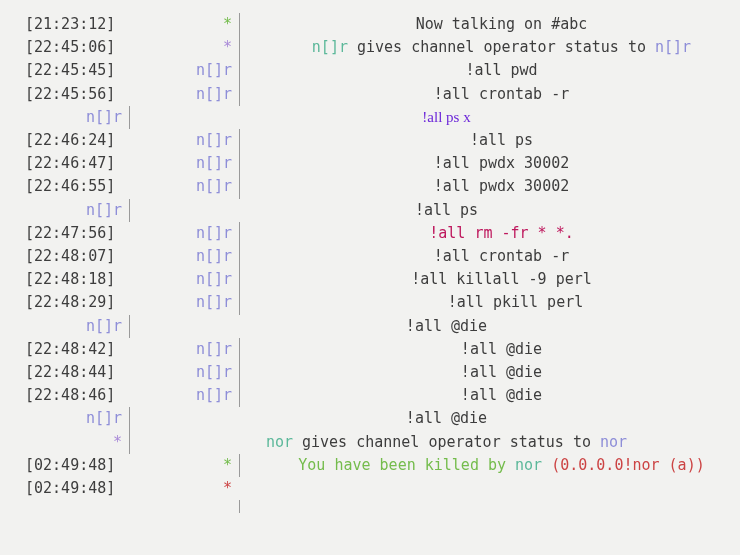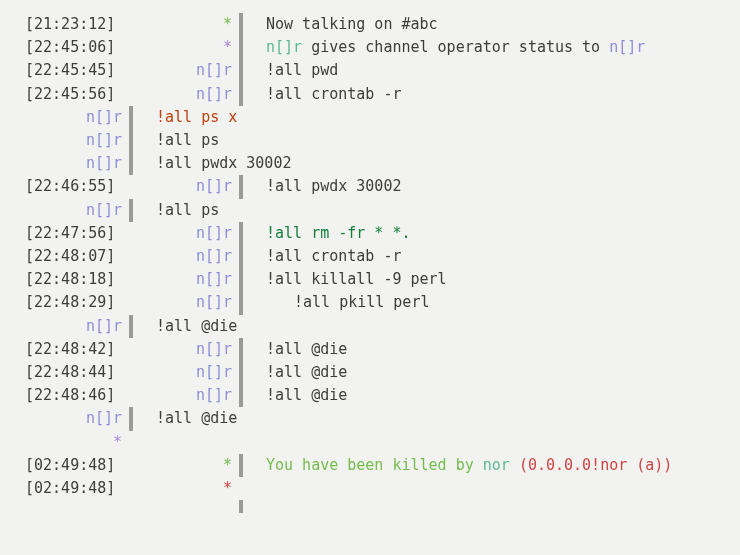--- a/index.html
+++ b/index.html
@@ -27,48 +27,49 @@
     width: 110px;
     flex: 0 0 110px;
   }
   .nick-col {
     width: 97px;
     flex: 0 0 97px;
     text-align: right;
     padding-right: 7px;
   }
   .msg-col {
-    border-left: 4px solid #0ea5e9;
+    border-left: 1px solid #0ea5e9;
     padding-left: 23px;
     flex: 1 1 auto;
     overflow: hidden;
+    text-align: center;
   }
   .tail-row .msg-col {
     height: 13px;
   }
 </style>
 </head>
 <body style="background: rgb(242, 242, 240);">
 
 <div class="chat-log" id="chat-log" style="color: rgb(61, 61, 61);">
     <div class="log-row"><span class="time-col">[21:23:12]</span><span class="nick-col" style="color: rgb(116, 188, 76);">*</span><span class="msg-col" style="border-left-color: rgb(154, 154, 154);"><span style="color: rgb(61, 61, 61);">Now talking on #abc</span></span></div>
     <div class="log-row"><span class="time-col">[22:45:06]</span><span class="nick-col" style="color: rgb(169, 138, 216);">*</span><span class="msg-col" style="border-left-color: rgb(154, 154, 154);"><span style="color: rgb(92, 184, 154);">n[]r</span><span style="color: rgb(61, 61, 61);"> gives channel operator status to </span><span style="color: rgb(142, 142, 216);">n[]r</span></span></div>
     <div class="log-row"><span class="time-col">[22:45:45]</span><span class="nick-col" style="color: rgb(142, 142, 216);">n[]r</span><span class="msg-col" style="border-left-color: rgb(154, 154, 154);"><span style="color: rgb(61, 61, 61);">!all pwd</span></span></div>
     <div class="log-row"><span class="time-col">[22:45:56]</span><span class="nick-col" style="color: rgb(142, 142, 216);">n[]r</span><span class="msg-col" style="border-left-color: rgb(154, 154, 154);"><span style="color: rgb(61, 61, 61);">!all crontab -r</span></span></div>
-    <div class="log-row"><span class="nick-col" style="color: rgb(142, 142, 216);">n[]r</span><span class="msg-col" style="border-left-color: rgb(154, 154, 154);"><span style="color: #c2410c;">!all ps x</span></span></div>
-    <div class="log-row"><span class="nick-col" style="color: rgb(142, 142, 216);">n[]r</span><span class="msg-col" style="border-left-color: rgb(154, 154, 154);"><span style="color: rgb(61, 61, 61);">!all ps</span></span></div>
-    <div class="log-row"><span class="nick-col" style="color: rgb(142, 142, 216);">n[]r</span><span class="msg-col" style="border-left-color: rgb(154, 154, 154);"><span style="color: rgb(61, 61, 61);">!all pwdx 30002</span></span></div>
+    <div class="log-row"><span class="nick-col" style="color: rgb(142, 142, 216);">n[]r</span><span class="msg-col" style="border-left-color: rgb(154, 154, 154);"><span style="color: #6d28d9; font-family: Liberation Serif, serif;">!all ps x</span></span></div>
+    <div class="log-row"><span class="time-col">[22:46:24]</span><span class="nick-col" style="color: rgb(142, 142, 216);">n[]r</span><span class="msg-col" style="border-left-color: rgb(154, 154, 154);"><span style="color: rgb(61, 61, 61);">!all ps</span></span></div>
+    <div class="log-row"><span class="time-col">[22:46:47]</span><span class="nick-col" style="color: rgb(142, 142, 216);">n[]r</span><span class="msg-col" style="border-left-color: rgb(154, 154, 154);"><span style="color: rgb(61, 61, 61);">!all pwdx 30002</span></span></div>
     <div class="log-row"><span class="time-col">[22:46:55]</span><span class="nick-col" style="color: rgb(142, 142, 216);">n[]r</span><span class="msg-col" style="border-left-color: rgb(154, 154, 154);"><span style="color: rgb(61, 61, 61);">!all pwdx 30002</span></span></div>
     <div class="log-row"><span class="nick-col" style="color: rgb(142, 142, 216);">n[]r</span><span class="msg-col" style="border-left-color: rgb(154, 154, 154);"><span style="color: rgb(61, 61, 61);">!all ps</span></span></div>
-    <div class="log-row"><span class="time-col">[22:47:56]</span><span class="nick-col" style="color: rgb(142, 142, 216);">n[]r</span><span class="msg-col" style="border-left-color: rgb(154, 154, 154);"><span style="color: #15803d;">!all rm -fr * *.</span></span></div>
+    <div class="log-row"><span class="time-col">[22:47:56]</span><span class="nick-col" style="color: rgb(142, 142, 216);">n[]r</span><span class="msg-col" style="border-left-color: rgb(154, 154, 154);"><span style="color: #be185d;">!all rm -fr * *.</span></span></div>
     <div class="log-row"><span class="time-col">[22:48:07]</span><span class="nick-col" style="color: rgb(142, 142, 216);">n[]r</span><span class="msg-col" style="border-left-color: rgb(154, 154, 154);"><span style="color: rgb(61, 61, 61);">!all crontab -r</span></span></div>
     <div class="log-row"><span class="time-col">[22:48:18]</span><span class="nick-col" style="color: rgb(142, 142, 216);">n[]r</span><span class="msg-col" style="border-left-color: rgb(154, 154, 154);"><span style="color: rgb(61, 61, 61);">!all killall -9 perl</span></span></div>
     <div class="log-row"><span class="time-col">[22:48:29]</span><span class="nick-col" style="color: rgb(142, 142, 216);">n[]r</span><span class="msg-col" style="border-left-color: rgb(154, 154, 154);"><span style="color: rgb(61, 61, 61); margin-left: 28px;">!all pkill perl</span></span></div>
     <div class="log-row"><span class="nick-col" style="color: rgb(142, 142, 216);">n[]r</span><span class="msg-col" style="border-left-color: rgb(154, 154, 154);"><span style="color: rgb(61, 61, 61);">!all @die</span></span></div>
     <div class="log-row"><span class="time-col">[22:48:42]</span><span class="nick-col" style="color: rgb(142, 142, 216);">n[]r</span><span class="msg-col" style="border-left-color: rgb(154, 154, 154);"><span style="color: rgb(61, 61, 61);">!all @die</span></span></div>
     <div class="log-row"><span class="time-col">[22:48:44]</span><span class="nick-col" style="color: rgb(142, 142, 216);">n[]r</span><span class="msg-col" style="border-left-color: rgb(154, 154, 154);"><span style="color: rgb(61, 61, 61);">!all @die</span></span></div>
     <div class="log-row"><span class="time-col">[22:48:46]</span><span class="nick-col" style="color: rgb(142, 142, 216);">n[]r</span><span class="msg-col" style="border-left-color: rgb(154, 154, 154);"><span style="color: rgb(61, 61, 61);">!all @die</span></span></div>
     <div class="log-row"><span class="nick-col" style="color: rgb(142, 142, 216);">n[]r</span><span class="msg-col" style="border-left-color: rgb(154, 154, 154);"><span style="color: rgb(61, 61, 61);">!all @die</span></span></div>
-    <div class="log-row"><span class="nick-col" style="color: rgb(169, 138, 216);">*</span></div>
+    <div class="log-row"><span class="nick-col" style="color: rgb(169, 138, 216);">*</span><span class="msg-col" style="border-left-color: rgb(154, 154, 154);"><span style="color: rgb(92, 184, 154);">nor</span><span style="color: rgb(61, 61, 61);"> gives channel operator status to </span><span style="color: rgb(142, 142, 216);">nor</span></span></div>
     <div class="log-row"><span class="time-col">[02:49:48]</span><span class="nick-col" style="color: rgb(116, 188, 76);">*</span><span class="msg-col" style="border-left-color: rgb(154, 154, 154);"><span style="color: rgb(116, 188, 76);">You have been killed by </span><span style="color: rgb(92, 184, 154);">nor</span><span style="color: rgb(61, 61, 61);"> </span><span style="color: rgb(204, 68, 68);">(0.0.0.0!nor (a))</span></span></div>
     <div class="log-row"><span class="time-col">[02:49:48]</span><span class="nick-col" style="color: rgb(204, 68, 68);">*</span></div>
     <div class="log-row tail-row"><span class="time-col"></span><span class="nick-col"></span><span class="msg-col" style="border-left-color:#9a9a9a"></span></div>
   </div>
 
 </body></html>

